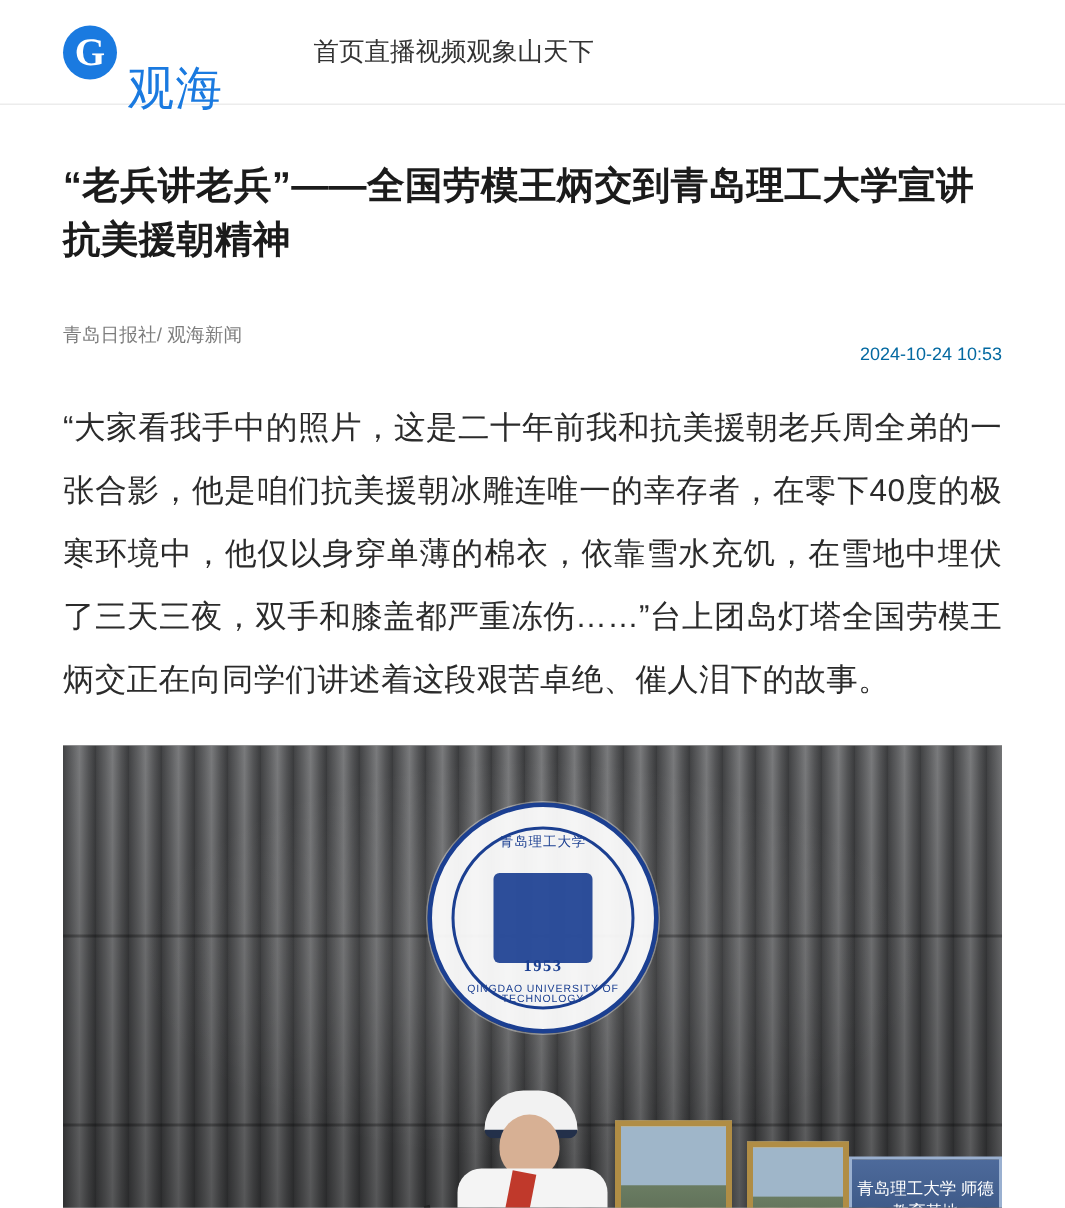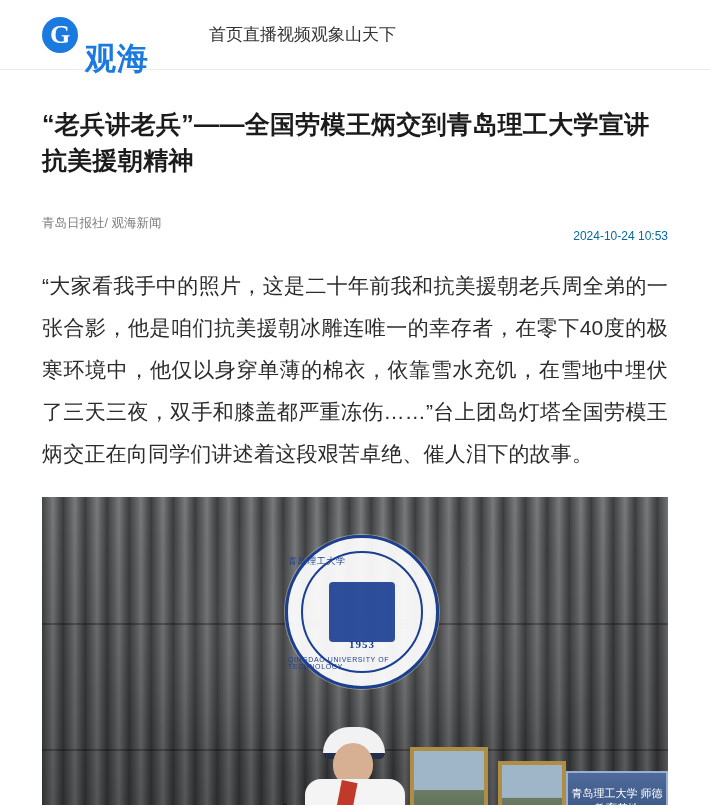--- a/index.html
+++ b/index.html
@@ -46,21 +46,21 @@
     font-weight: bold;
     display: flex;
     align-items: center;
     justify-content: center;
     font-family: "Liberation Serif", serif;
     line-height: 1;
     margin-right: 7px;
   }
   .brand-name {
     font-size: 31px;
-    font-weight: bold;
+    font-weight: normal;
     color: #1a7ae0;
     letter-spacing: 1px;
     line-height: 1;
     margin-top: 48px;
   }
   .nav {
     display: flex;
     align-items: center;
     font-size: 17px;
     color: #333;
@@ -176,21 +176,21 @@
     text-align: center;
     font-size: 11px;
     color: #1b3f91;
     font-family: "Liberation Serif", serif;
     font-weight: bold;
     letter-spacing: 1px;
   }
   .emblem-top-text, .emblem-bottom-text {
     position: absolute;
     left: 0; right: 0;
-    text-align: left;
+    text-align: center;
     font-size: 7px;
     color: #1b3f91;
     letter-spacing: 0.6px;
   }
   .emblem-top-text { top: 17px; font-size: 9px; }
   .emblem-bottom-text { bottom: 16px; }
 
   
   .stage {
     position: absolute;

